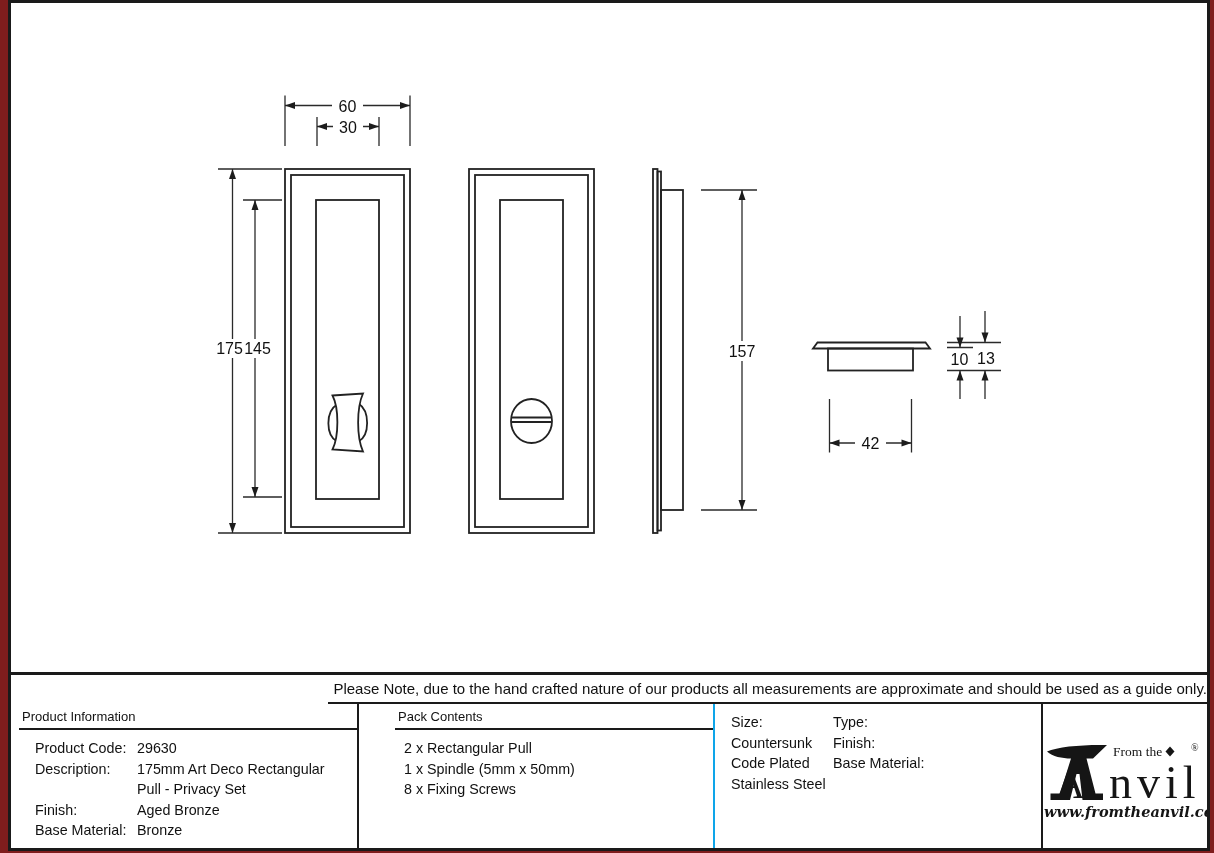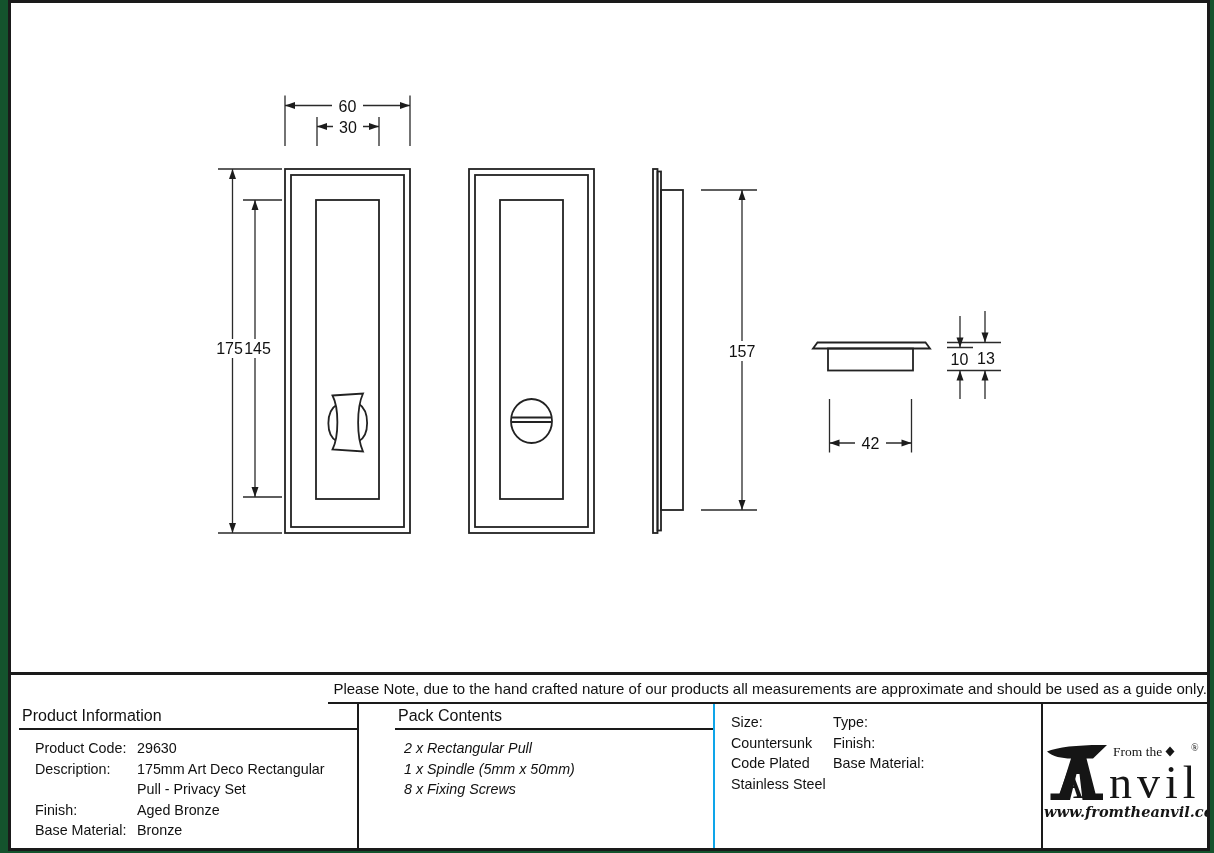--- a/index.html
+++ b/index.html
@@ -1,32 +1,32 @@
 <!DOCTYPE html>
 <html><head>
 <meta charset="utf-8">
 <style>
   html,body{margin:0;padding:0;background:#fff;}
-  .page{position:relative;width:1214px;height:853px;background:#14532d;
+  .page{position:relative;width:1214px;height:853px;background:#7f1d1d;
         font-family:"Liberation Sans",sans-serif;color:#111;overflow:hidden;}
   .sheet{position:absolute;left:8px;top:0;width:1202px;height:851px;
          border:3px solid #1a1a1a;box-sizing:border-box;background:#fff;}
   .drawing-svg{position:absolute;left:0;top:0;display:block;}
   .bottom{position:absolute;left:0;right:0;bottom:0;top:669px;
           border-top:3px solid #1a1a1a;display:flex;flex-direction:column;align-items:flex-end;}
   .note-row{height:27px;border-bottom:2px solid #1a1a1a;display:flex;
             align-items:center;padding-left:5px;font-size:15px;flex:0 0 auto;}
   .tbl{flex:1;display:flex;min-height:0;}
   .col{box-sizing:border-box;}
   .col-product{width:340px;border-right:2px solid #1a1a1a;}
   .col-pack{width:320px;border-right:2px solid #0ea5e9;margin-left:36px;}
   .col-fixing{width:328px;border-right:2px solid #1a1a1a;}
   .col-logo{flex:1;display:flex;align-items:center;justify-content:center;padding-top:8px;}
   .col-header{height:24px;border-bottom:2px solid #1a1a1a;display:flex;
-              align-items:center;padding-left:3px;font-size:16px;}
+              align-items:center;padding-left:3px;font-size:13px;}
   .col-body{padding:8px 6px 0 6px;font-size:14.3px;line-height:20.6px;}
   .kv{display:grid;grid-template-columns:102px 1fr;align-items:start;padding-left:16px;}
   .lines div{white-space:nowrap;}
   .dimtxt{font-family:"Liberation Sans",sans-serif;font-size:16px;fill:#111;}
 </style>
 </head>
 <body>
 
 <div class="page">
   <div class="sheet">
@@ -116,21 +116,21 @@
             <div>175mm Art Deco Rectangular Pull - Privacy Set</div>
             <div>Finish:</div>
             <div>Aged Bronze</div>
             <div>Base Material:</div>
             <div>Bronze</div>
           </div>
         </div>
 
         <div class="col col-pack">
           <div class="col-header">Pack Contents</div>
-          <div class="col-body lines" style="padding-left:9px;font-style:italic;">
+          <div class="col-body lines" style="padding-left:9px;">
             <div>2 x Rectangular Pull</div>
             <div>1 x Spindle (5mm x 50mm)</div>
             <div>8 x Fixing Screws</div>
           </div>
         </div>
 
         <div class="col col-fixing">
           <div class="col-body kv">
             <div>Size:</div>
             <div>Type:</div>

